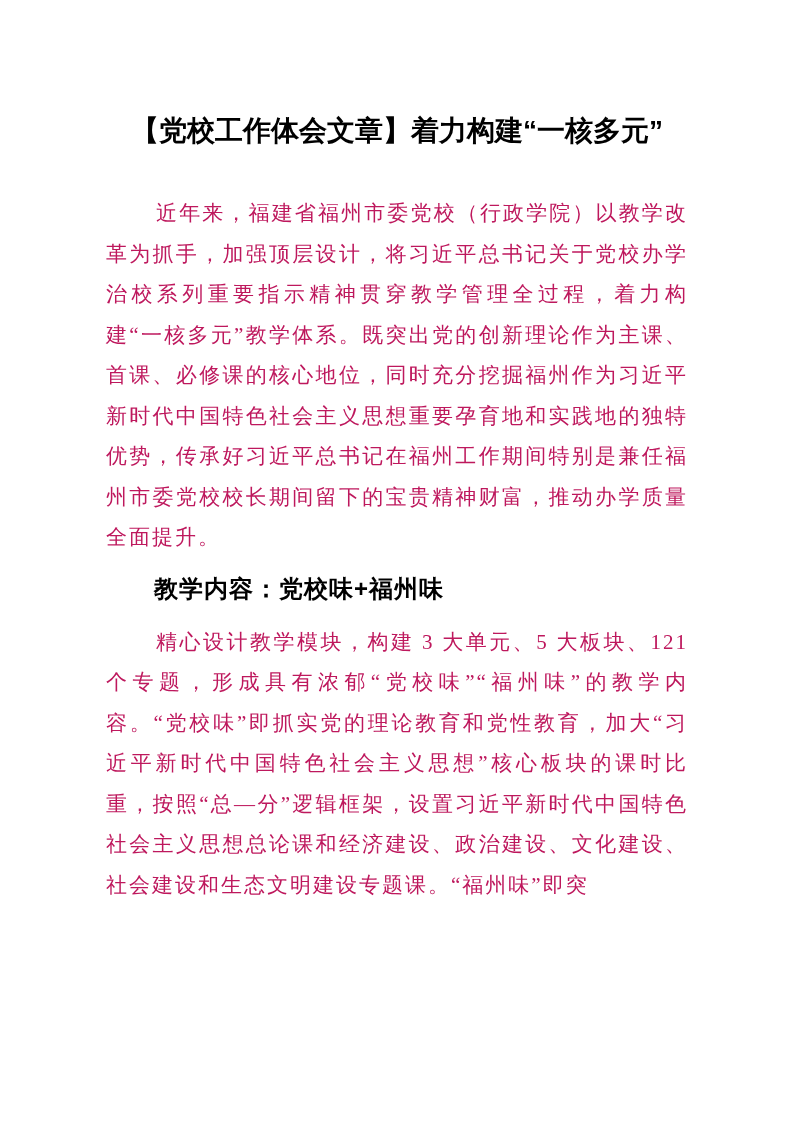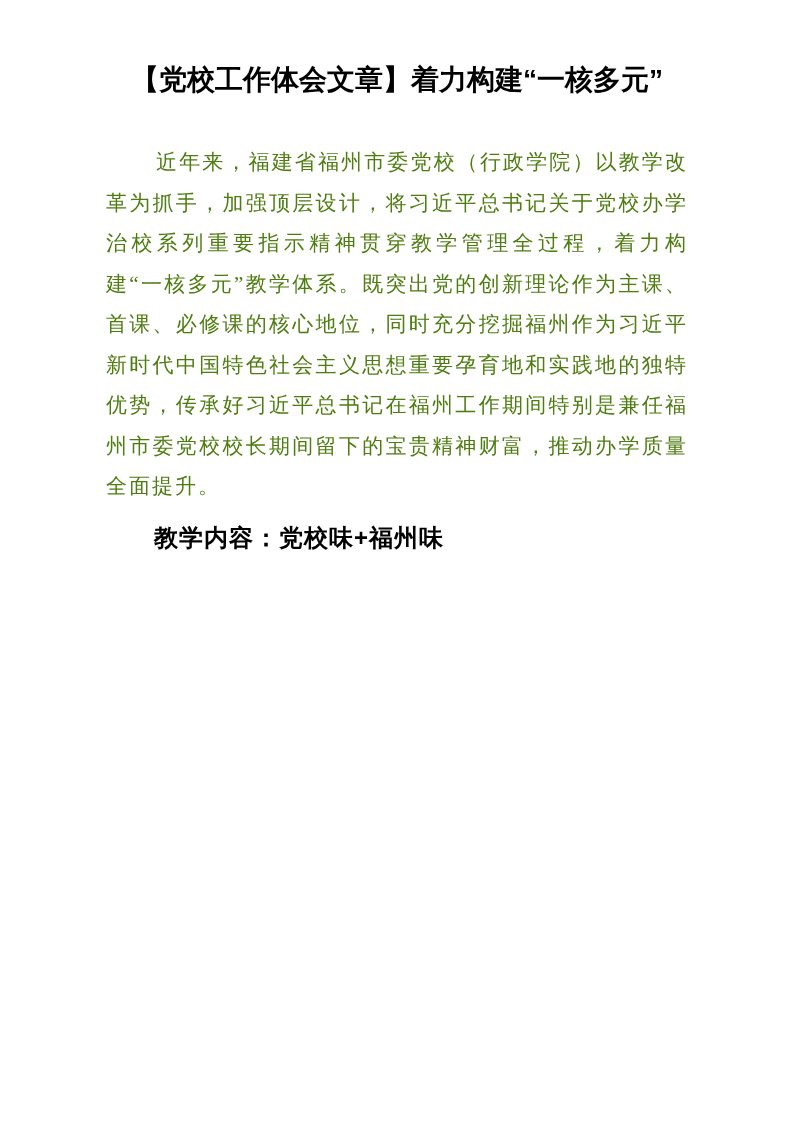--- a/index.html
+++ b/index.html
@@ -7,21 +7,21 @@
     padding: 0;
     background: #ffffff;
   }
   .page {
     position: relative;
     width: 794px;
     height: 1122px;
     margin: 0;
     background: #ffffff;
     box-sizing: border-box;
-    padding: 51px 106px 0 106px;
+    padding: 102px 106px 0 106px;
     overflow: hidden;
     color: #000000;
     border-radius: 20px;
   }
   .doc-title {
     margin: 0;
     padding: 0;
     font-family: "Liberation Sans", sans-serif;
     font-weight: 700;
     font-size: 28px;
@@ -34,21 +34,21 @@
     white-space: nowrap;
   }
   .body-para {
     margin: 0;
     font-family: "Liberation Serif", serif;
     font-size: 21px;
     line-height: 40.5px;
     letter-spacing: 2px;
     text-align: justify;
     text-indent: 50px;
-    color: #4d7c0f;
+    color: #be185d;
   }
   .body-para.para-first {
     margin-top: 34px;
   }
   .body-para.para-second {
     margin-top: 6px;
   }
   .sub-heading {
     margin: 10px 0 12px 0;
     font-family: "Liberation Sans", sans-serif;
@@ -66,14 +66,15 @@
 <div class="page">
 
   <h1 class="doc-title">
     <span class="title-line">【党校工作体会文章】着力构建“一核多元”</span>
   </h1>
 
   <p class="body-para para-first">近年来，福建省福州市委党校（行政学院）以教学改革为抓手，加强顶层设计，将习近平总书记关于党校办学治校系列重要指示精神贯穿教学管理全过程，着力构建“一核多元”教学体系。既突出党的创新理论作为主课、首课、必修课的核心地位，同时充分挖掘福州作为习近平新时代中国特色社会主义思想重要孕育地和实践地的独特优势，传承好习近平总书记在福州工作期间特别是兼任福州市委党校校长期间留下的宝贵精神财富，推动办学质量全面提升。</p>
 
   <h2 class="sub-heading">教学内容：党校味+福州味</h2>
 
+  <p class="body-para para-second">精心设计教学模块，构建 3 大单元、5 大板块、121 个专题，形成具有浓郁“党校味”“福州味”的教学内容。“党校味”即抓实党的理论教育和党性教育，加大“习近平新时代中国特色社会主义思想”核心板块的课时比重，按照“总—分”逻辑框架，设置习近平新时代中国特色社会主义思想总论课和经济建设、政治建设、文化建设、社会建设和生态文明建设专题课。“福州味”即突</p>
 
 </div>
 
 </body></html>

